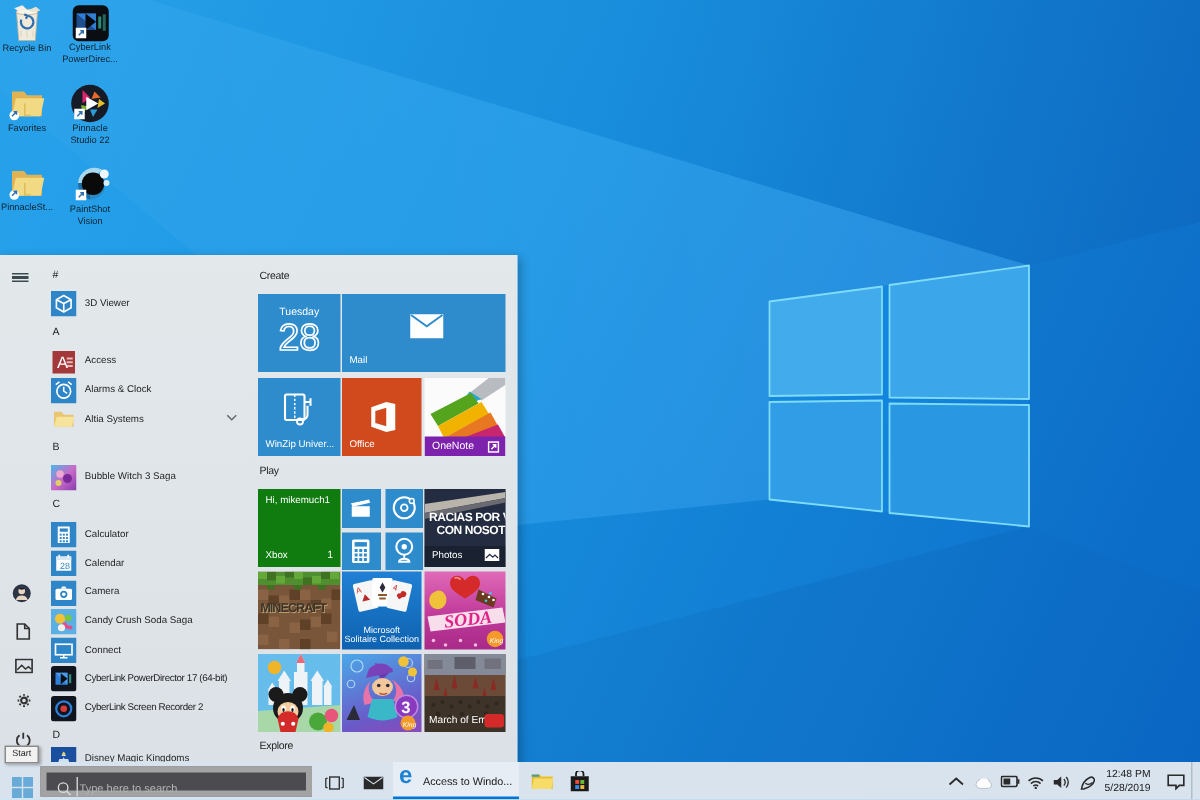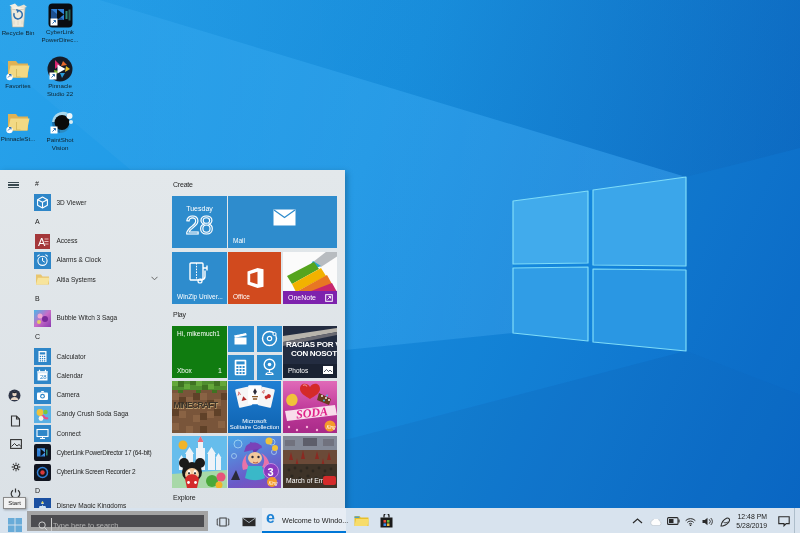--- a/index.html
+++ b/index.html
@@ -621,21 +621,21 @@
     </svg>
 
     <svg class="abs" style="left:242px;top:9px" width="14" height="10" viewBox="0 0 14 10">
       <path d="M0.5 0.8 L13.5 0.8 V9.2 L0.5 9.2 Z" fill="#2a2a2a"></path>
       <path d="M1 1.3 L7 5.6 L13 1.3" fill="none" stroke="#d6e2ee" stroke-width="0.7"></path>
     </svg>
 
     <div class="abs" style="left:262px;top:0;width:84px;height:25px;background:rgba(255,255,255,0.38);border-bottom:2px solid #0077d7;box-sizing:border-box;">
       <div class="abs" style="left:4px;top:1px;width:14px;height:18px;color:#1e82d4;font-size:16px;font-weight:bold;font-family:'Liberation Sans',sans-serif;">e</div>
 
-      <div class="abs" style="left:20px;top:8px;font-size:7.2px;color:#1a1a1a;white-space:nowrap;">Welcome to Windo...</div>
+      <div class="abs" style="left:20px;top:8px;font-size:7.2px;color:#1a1a1a;white-space:nowrap;">Access to Windo...</div>
     </div>
 
     <svg class="abs" style="left:354px;top:7px" width="15" height="12" viewBox="0 0 15 12">
       <path d="M0.5 1 h5 l1.3 1.6 h7.7 v8.4 h-14 Z" fill="#e8c02a"></path>
       <path d="M0.5 11 L2 4 h13 l-1.5 7 Z" fill="#f7dc6a"></path>
       <path d="M0.5 2.2 h5" stroke="#3a9ad8" stroke-width="1.4"></path>
     </svg>
 
     <svg class="abs" style="left:380px;top:6px" width="13" height="14" viewBox="0 0 13 14">
       <path d="M0.5 3.5 h12 V13.5 h-12 Z" fill="#1a1a1a"></path>

